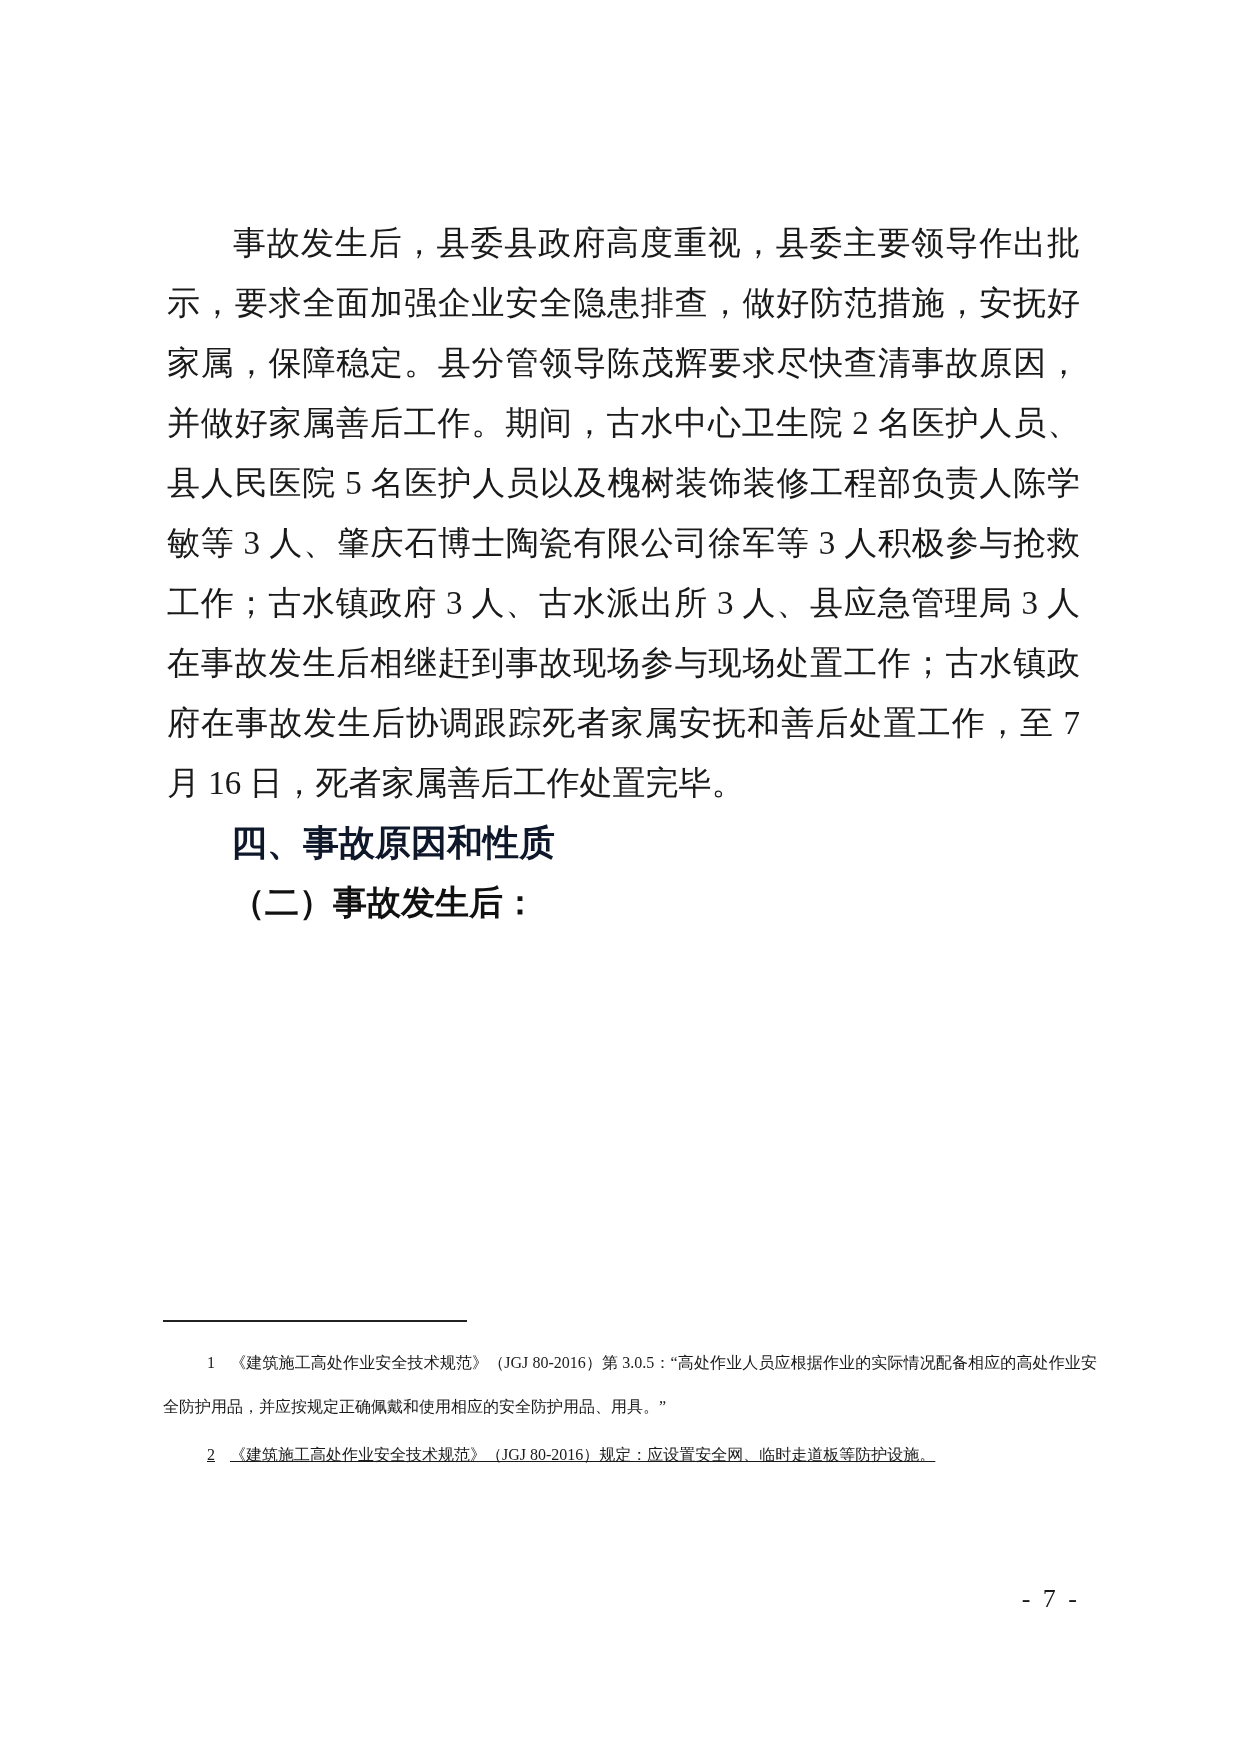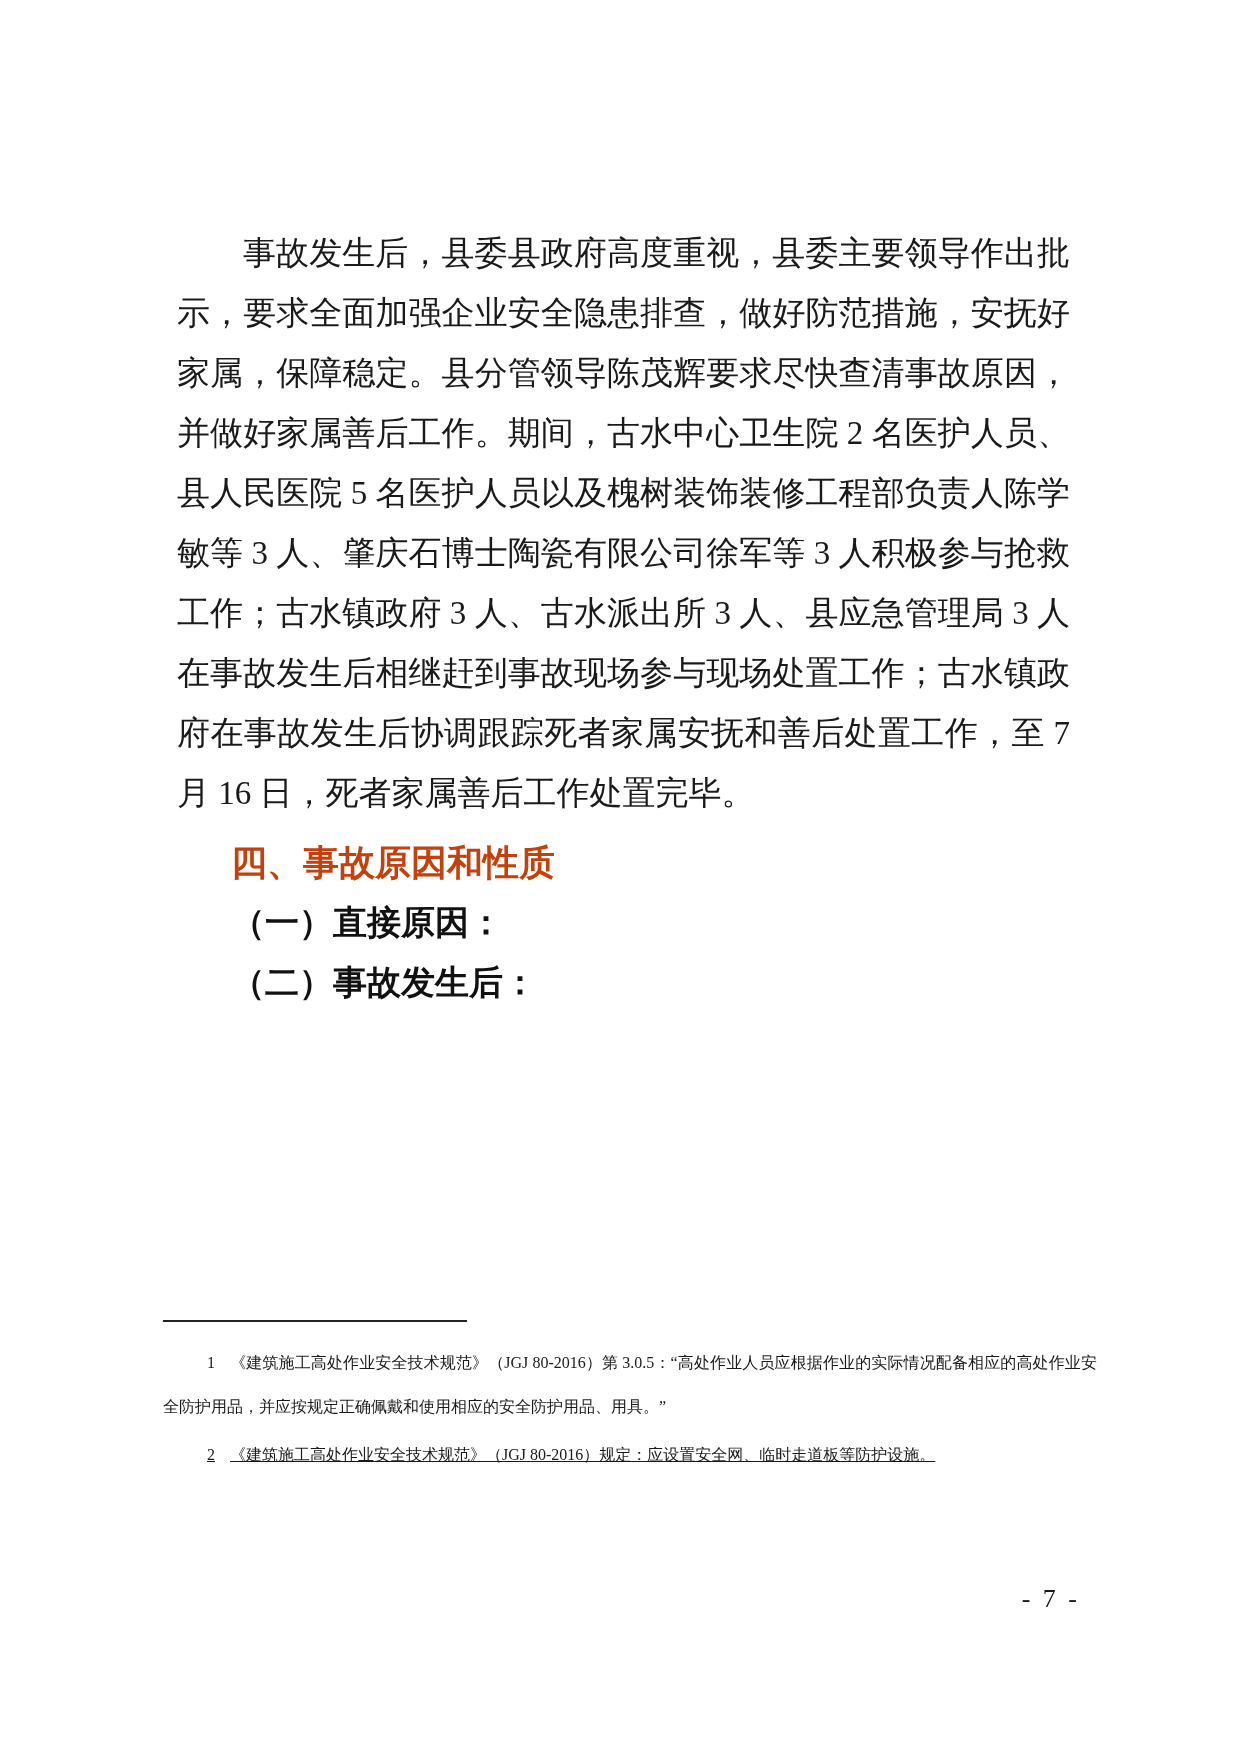--- a/index.html
+++ b/index.html
@@ -16,36 +16,36 @@
     color: #1a1a1a;
     font-family: "Liberation Serif", serif;
   }
   .content {
     position: absolute;
     left: 167px;
     top: 213px;
     width: 913px;
   }
   p.body-para {
-    margin: 10px;
+    margin: 0;
     font-size: 33px;
     line-height: 60px;
     text-align: justify;
     text-indent: 66px;
     font-family: "Liberation Serif", serif;
     color: #1a1a1a;
   }
   .section-heading {
     margin: 0;
     font-size: 36px;
     line-height: 60px;
     font-weight: bold;
     text-indent: 64px;
     font-family: "Liberation Sans", sans-serif;
-    color: #c2410c;
+    color: #0f172a;
   }
   .sub-heading {
     margin: 0;
     font-size: 34px;
     line-height: 60px;
     font-weight: bold;
     text-indent: 64px;
     font-family: "Liberation Serif", serif;
     color: #111;
   }
@@ -97,21 +97,20 @@
 <body>
 
 <div class="page">
 
   <div class="content">
 
     <p class="body-para">事故发生后，县委县政府高度重视，县委主要领导作出批示，要求全面加强企业安全隐患排查，做好防范措施，安抚好家属，保障稳定。县分管领导陈茂辉要求尽快查清事故原因，并做好家属善后工作。期间，古水中心卫生院 2 名医护人员、县人民医院 5 名医护人员以及槐树装饰装修工程部负责人陈学敏等 3 人、肇庆石博士陶瓷有限公司徐军等 3 人积极参与抢救工作；古水镇政府 3 人、古水派出所 3 人、县应急管理局 3 人在事故发生后相继赶到事故现场参与现场处置工作；古水镇政府在事故发生后协调跟踪死者家属安抚和善后处置工作，至 7 月 16 日，死者家属善后工作处置完毕。</p>
 
     <h2 class="section-heading">四、事故原因和性质</h2>
 
-    <h3 class="sub-heading">（一）直接原因：</h3>
 
 
     <h3 class="sub-heading">（二）事故发生后：</h3>
 
   </div>
 
   <div class="footnotes">
     <div class="fn-separator"></div>
 
     <p class="footnote"><span class="fn-marker">1</span><span>《建筑施工高处作业安全技术规范》（JGJ 80-2016）第 3.0.5：“高处作业人员应根据作业的实际情况配备相应的高处作业安全防护用品，并应按规定正确佩戴和使用相应的安全防护用品、用具。”</span></p>

